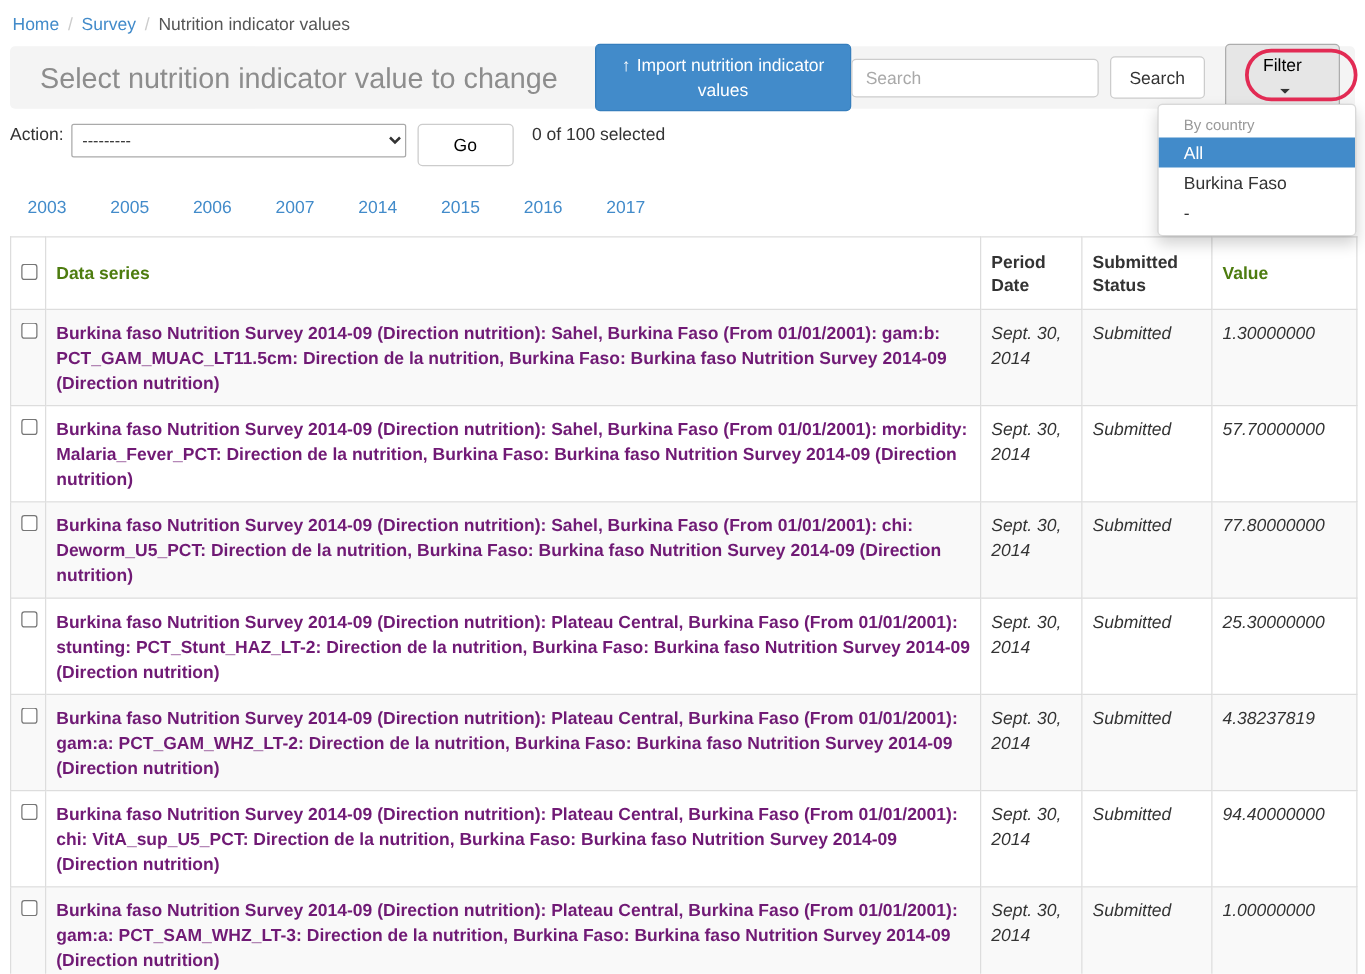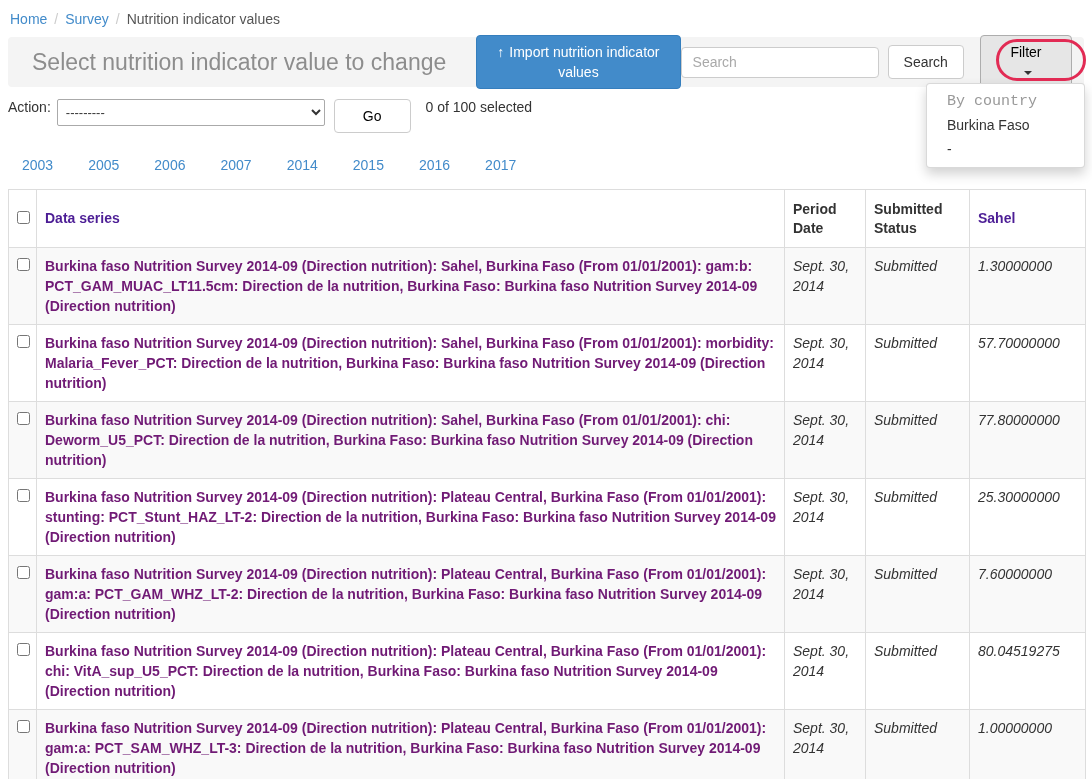--- a/index.html
+++ b/index.html
@@ -39,21 +39,21 @@
   .annotation-ellipse {
     position:absolute; left:996px; top:39px; width:90px; height:42px;
     border:3px solid #e22b54; border-radius:21px; z-index:30; pointer-events:none; background:transparent;
   }
   
   .filter-dropdown {
     position:absolute; top:83px; right:7px; width:159px; z-index:20;
     background:#fff; border:1px solid rgba(0,0,0,0.15); border-radius:4px;
     box-shadow:0 6px 12px rgba(0,0,0,0.18); padding:5px 0 6px 0; font-size:14px;
   }
-  .dd-header { color:#999; font-size:15px; padding:4px 20px 3px 20px; cursor:default;font-family:Liberation Mono, monospace; }
+  .dd-header { color:#999; font-size:12px; padding:4px 20px 3px 20px; cursor:default; }
   .dd-item { padding:4px 20px; color:#333; cursor:pointer; }
   .dd-item.selected { background:#428bca; color:#fff; }
 
   
   .action-bar { margin:12px 8px 0 8px; display:flex; font-size:14px; }
   .action-label { margin-right:6px; }
   .action-select {
     width:268px; height:27px; border:1px solid #aaa; border-radius:2px; background:#fff;
     font-size:13px; color:#333; font-family:inherit; padding:0 4px;
   }
@@ -64,21 +64,21 @@
   .year-links { margin:24px 0 16px 22px; display:flex; gap:35px; font-size:14px; }
   .year-links a { color:#428bca; text-decoration:none; cursor:pointer; }
 
   
   table.results {
     width:1077px; margin:0 7px 0 8px; border-collapse:collapse; table-layout:fixed;
     border:1px solid #ddd; font-size:14px;
   }
   .results th, .results td { border:1px solid #ddd; padding:8px; vertical-align:top; text-align:left; }
   .results thead th { height:58px; vertical-align:middle; font-weight:bold; color:#333; line-height:19px; }
-  .results thead a { color:#4c1d95; text-decoration:none; cursor:pointer; }
+  .results thead a { color:#4d7c0f; text-decoration:none; cursor:pointer; }
   .results tbody tr { height:77px; background:#fff; }
   .results tbody tr:nth-child(odd) { background:#f9f9f9; }
   .cb-cell { width:28px; padding:8px 6px; }
   input[type="checkbox"] { width:13px; height:13px; margin:2px 0 0 0; cursor:pointer; }
   a.series { color:#701a75; font-weight:bold; text-decoration:none; line-height:20px; cursor:pointer; display:block; }
   td.plain { color:#333; line-height:20px;font-style:italic; }
 </style>
 </head>
 <body>
 
@@ -92,20 +92,21 @@
   <input class="search-input" type="text" placeholder="Search" style="">
   <button class="btn btn-default">Search</button>
   <button class="btn btn-filter"><span>Filter</span><span class="caret"></span></button>
 </div>
 
 <div class="annotation-ellipse"></div>
 
 <div class="filter-dropdown">
   <div class="dd-header">By country</div>
   <div id="dd-items">
+      <div class="dd-item selected">All</div>
       <div class="dd-item">Burkina Faso</div>
       <div class="dd-item">-</div>
     </div>
 </div>
 
 <div class="action-bar">
   <span class="action-label">Action:</span>
   <select class="action-select">
     <option>---------</option>
   </select>
@@ -131,21 +132,21 @@
       <col style="width:81px">
       <col style="width:104px">
       <col style="width:116px">
   </colgroup>
   <thead>
     <tr>
       <th class="cb-cell"><input type="checkbox" style=""></th>
       <th><a href="#">Data series</a></th>
       <th>Period Date</th>
       <th>Submitted Status</th>
-      <th><a href="#">Sahel</a></th>
+      <th><a href="#">Value</a></th>
     </tr>
   </thead>
   <tbody id="results-body">
   <tr>
     <td class="cb-cell"><input type="checkbox" style=""></td>
     <td>
           <a href="#" class="series">Burkina faso Nutrition Survey 2014-09 (Direction nutrition): Sahel, Burkina Faso (From 01/01/2001): gam:b: PCT_GAM_MUAC_LT11.5cm: Direction de la nutrition, Burkina Faso: Burkina faso Nutrition Survey 2014-09 (Direction nutrition)</a>
         </td>
     <td class="plain">Sept. 30, 2014</td>
     <td class="plain">Submitted</td>
@@ -182,31 +183,31 @@
     <td class="plain">25.30000000</td>
   </tr>
 
   <tr>
     <td class="cb-cell"><input type="checkbox" style=""></td>
     <td>
           <a href="#" class="series">Burkina faso Nutrition Survey 2014-09 (Direction nutrition): Plateau Central, Burkina Faso (From 01/01/2001): gam:a: PCT_GAM_WHZ_LT-2: Direction de la nutrition, Burkina Faso: Burkina faso Nutrition Survey 2014-09 (Direction nutrition)</a>
         </td>
     <td class="plain">Sept. 30, 2014</td>
     <td class="plain">Submitted</td>
-    <td class="plain">7.60000000</td>
+    <td class="plain">4.38237819</td>
   </tr>
 
   <tr>
     <td class="cb-cell"><input type="checkbox" style=""></td>
     <td>
           <a href="#" class="series">Burkina faso Nutrition Survey 2014-09 (Direction nutrition): Plateau Central, Burkina Faso (From 01/01/2001): chi: VitA_sup_U5_PCT: Direction de la nutrition, Burkina Faso: Burkina faso Nutrition Survey 2014-09 (Direction nutrition)</a>
         </td>
     <td class="plain">Sept. 30, 2014</td>
     <td class="plain">Submitted</td>
-    <td class="plain">80.04519275</td>
+    <td class="plain">94.40000000</td>
   </tr>
 
   <tr>
     <td class="cb-cell"><input type="checkbox" style=""></td>
     <td>
           <a href="#" class="series">Burkina faso Nutrition Survey 2014-09 (Direction nutrition): Plateau Central, Burkina Faso (From 01/01/2001): gam:a: PCT_SAM_WHZ_LT-3: Direction de la nutrition, Burkina Faso: Burkina faso Nutrition Survey 2014-09 (Direction nutrition)</a>
         </td>
     <td class="plain">Sept. 30, 2014</td>
     <td class="plain">Submitted</td>
     <td class="plain">1.00000000</td>

